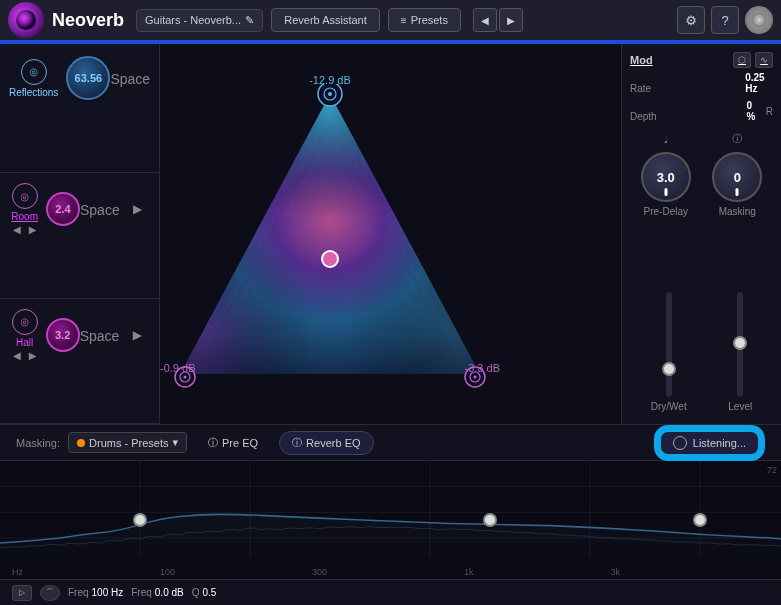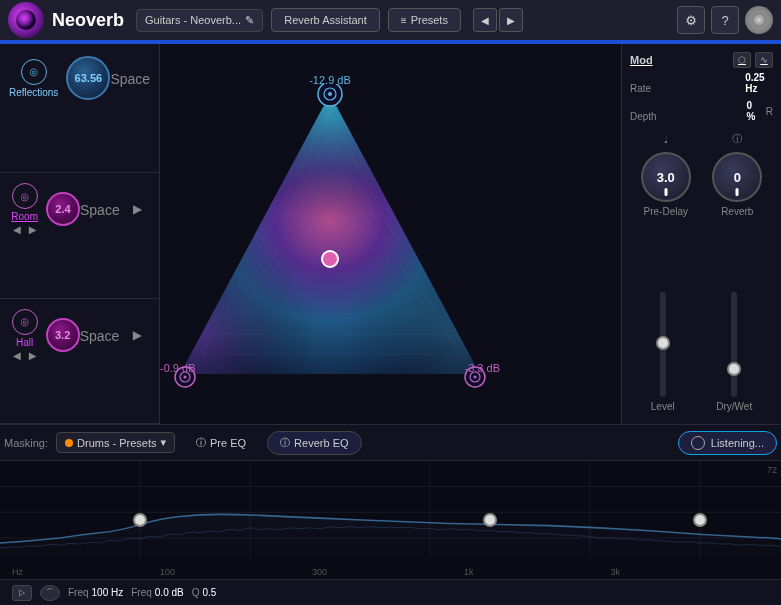--- a/index.html
+++ b/index.html
@@ -323,21 +323,21 @@
       background: #0d0d1a;
       border-top: 1px solid #2a2a3a;
       display: flex;
       flex-direction: column;
     }
     .eq-tabs-bar {
       display: flex;
       align-items: center;
       background: #111120;
       height: 36px;
-      padding: 0 4px;
+      padding: 0 16px;
       gap: 8px;
       border-bottom: 1px solid #2a2a3a;
     }
     .masking-label {
       font-size: 11px; color: #888;
     }
     .masking-select {
       display: flex; align-items: center; gap: 4px;
       background: #1e1e2e;
       border: 1px solid #444;
@@ -361,21 +361,21 @@
     }
     .eq-tab.active {
       background: #1e1e3e;
       border-color: #444;
     }
     .tab-icon { font-size: 10px; }
     .listening-btn {
       margin-left: auto;
       display: flex; align-items: center; gap: 6px;
       background: #1e1e3e;
-      border: 1px solid #0ea5e9;
+      border: 7px solid #0ea5e9;
       border-radius: 14px;
       padding: 4px 12px;
       cursor: pointer;
       font-size: 11px; color: #ccc;
     }
     .listening-icon {
       width: 14px; height: 14px;
       border-radius: 50%;
       border: 1.5px solid #aaa;
     }
@@ -646,36 +646,36 @@
         <div class="big-knob">
           <span>3.0</span>
         </div>
         <span class="knob-label-bottom">Pre-Delay</span>
       </div>
       <div class="knob-with-label">
         <span class="knob-top-icon">ⓘ</span>
         <div class="big-knob">
           <span>0</span>
         </div>
-        <span class="knob-label-bottom">Reverb</span>
+        <span class="knob-label-bottom">Masking</span>
       </div>
     </div>
 
     <div class="slider-section">
       <div class="slider-container">
         <div class="slider-track">
-          <div class="slider-thumb" style="top: 42%;"></div>
-        </div>
-        <span class="slider-label">Level</span>
+          <div class="slider-thumb" style="bottom: 20%; top: auto;"></div>
+        </div>
+        <span class="slider-label">Dry/Wet</span>
       </div>
       <div class="slider-container">
         <div class="slider-track">
-          <div class="slider-thumb" style="bottom: 20%; top: auto;"></div>
-        </div>
-        <span class="slider-label">Dry/Wet</span>
+          <div class="slider-thumb" style="top: 42%;"></div>
+        </div>
+        <span class="slider-label">Level</span>
       </div>
     </div>
 
   </div>
 </div>
 
 <div class="bottom-area">
 
   <div class="eq-tabs-bar">
     <span class="masking-label">Masking:</span>

